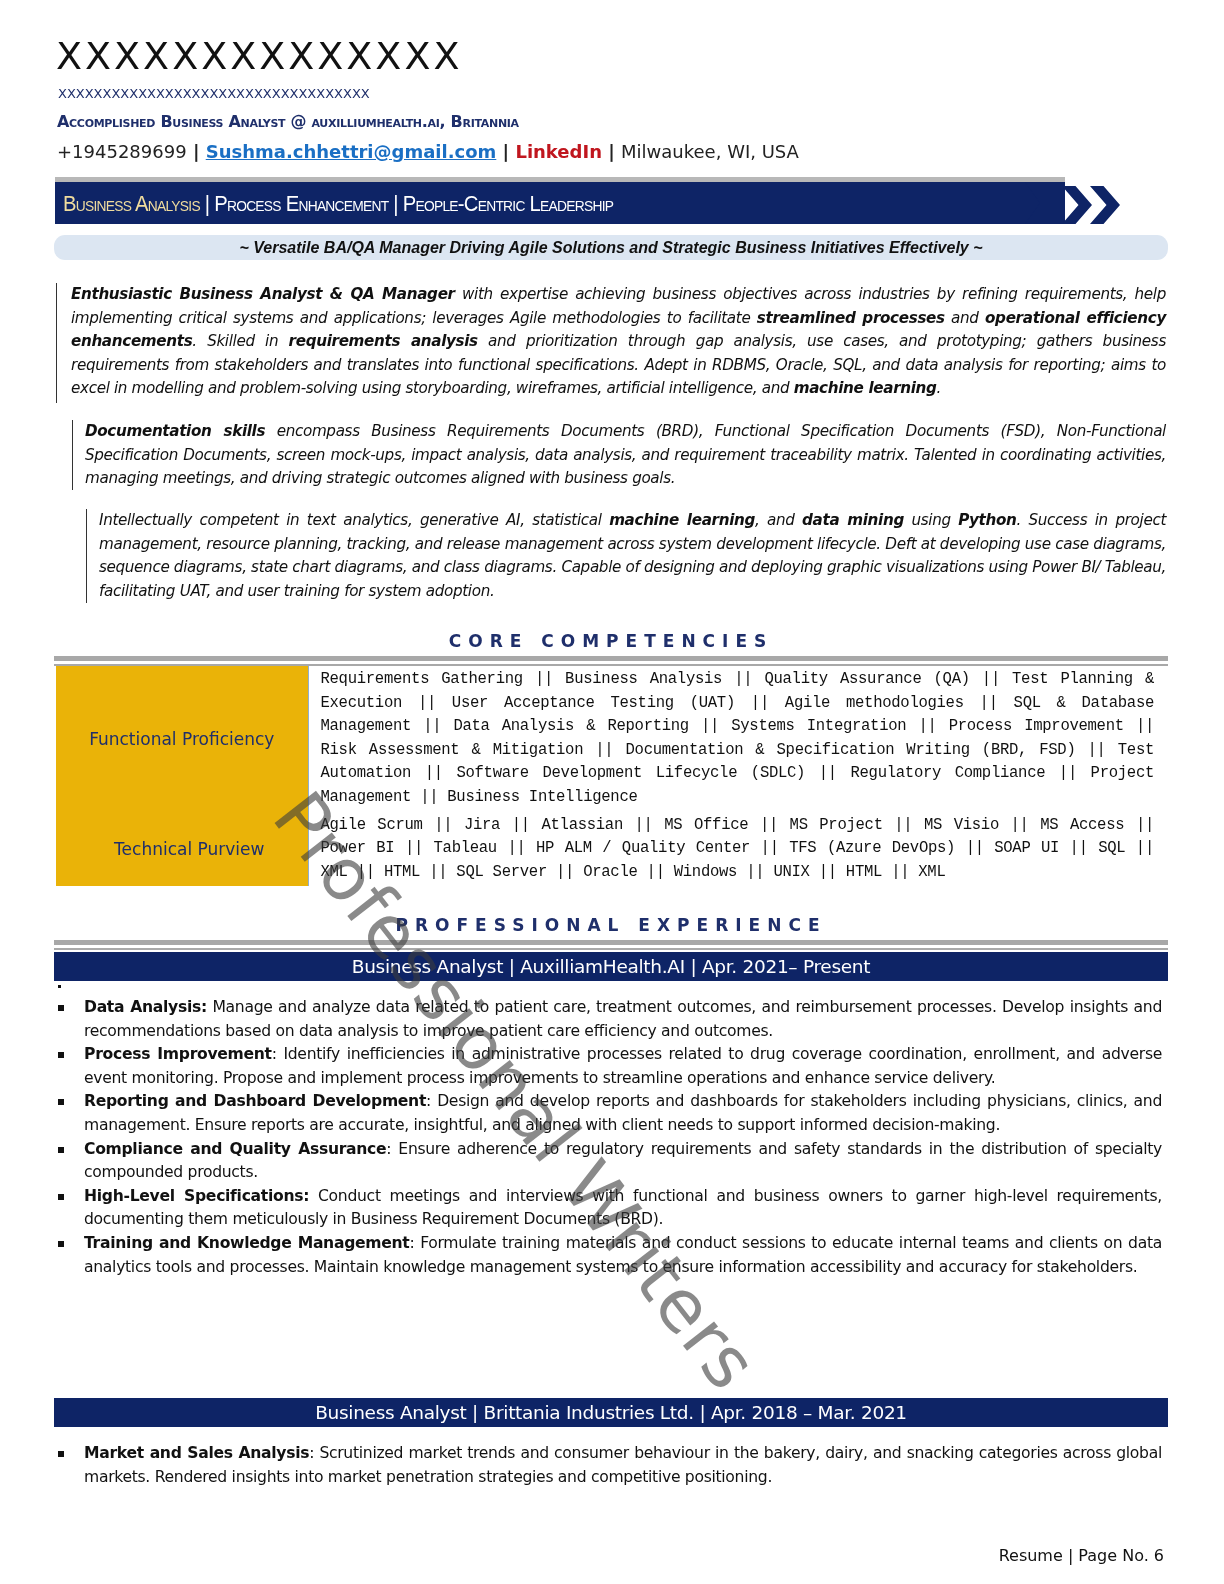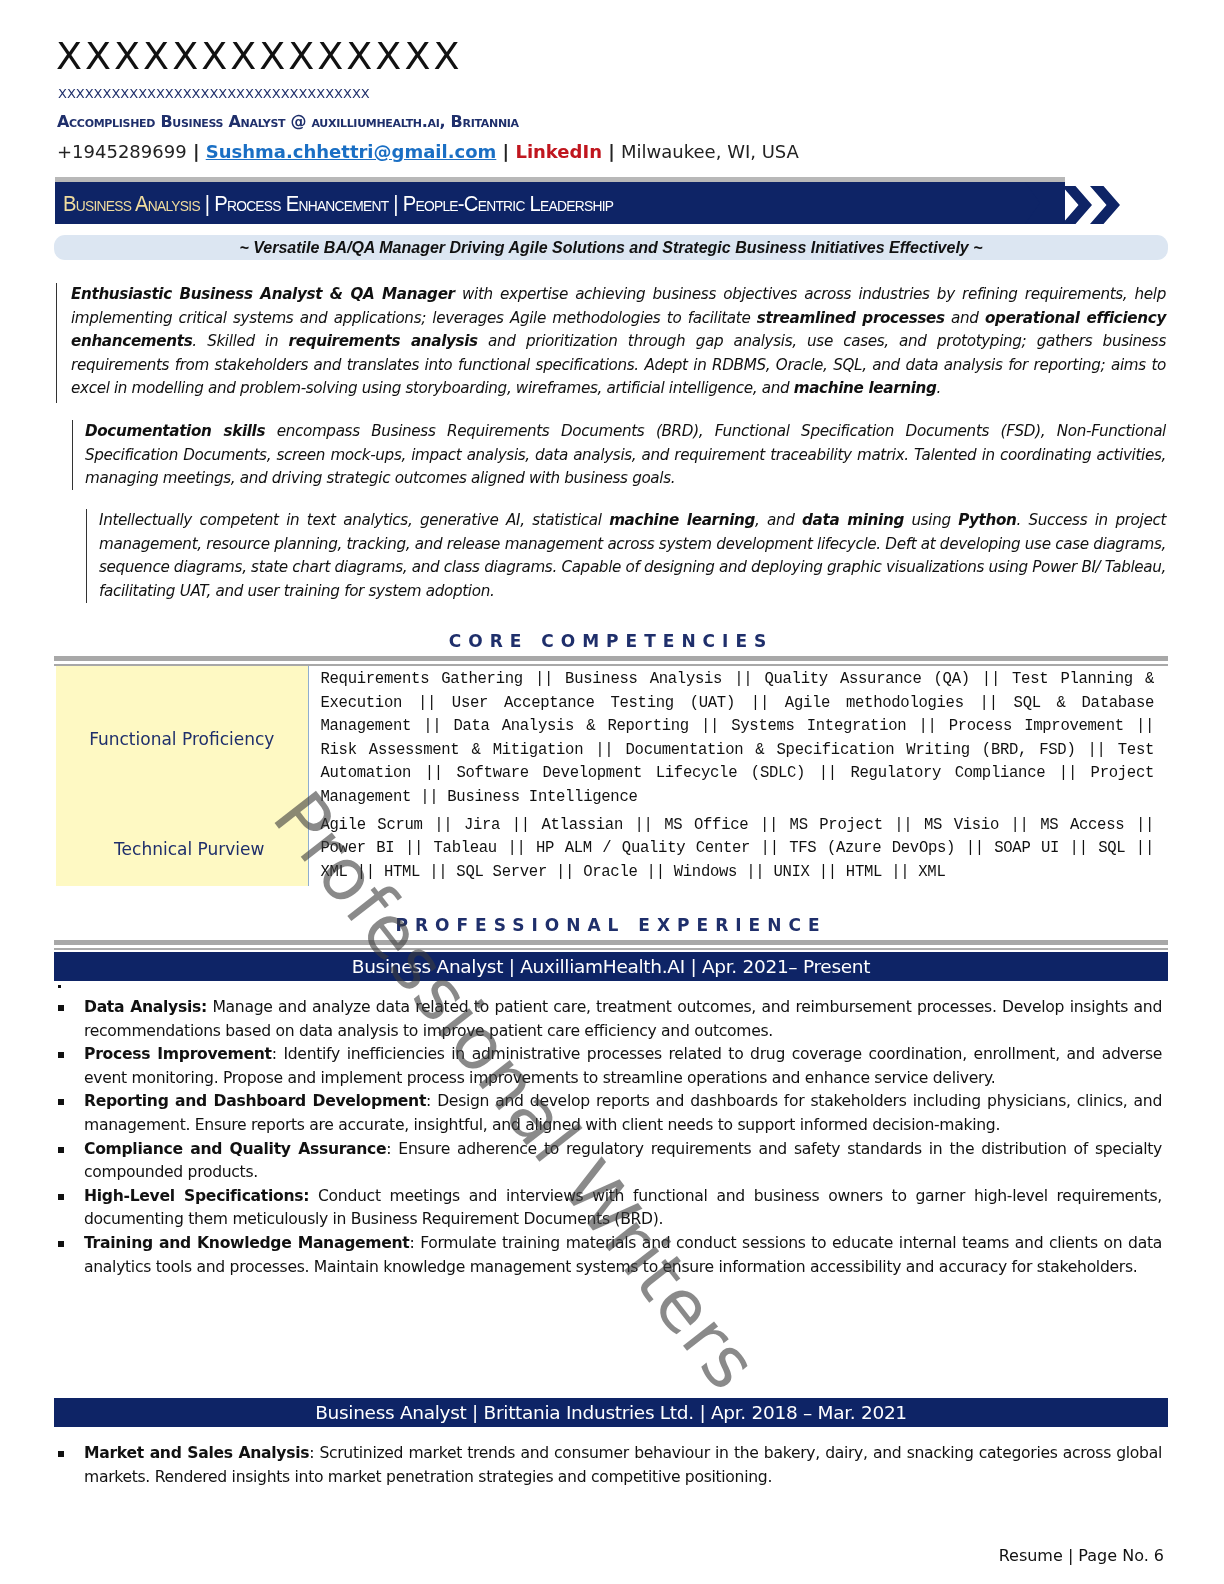--- a/index.html
+++ b/index.html
@@ -28,21 +28,21 @@
   .s1 { left: 56px; top: 283px; width: 1110px; padding-left: 14px; height: 120px; }
   .s2 { left: 72px; top: 420px; width: 1094px; padding-left: 12px; height: 70px; }
   .s3 { left: 86px; top: 509px; width: 1080px; padding-left: 12px; height: 94px; }
 
   .section-title { position: absolute; left: 54px; width: 1114px; text-align: center; font-family: "DejaVu Sans", sans-serif; font-size: 17px; font-weight: bold; color: #1f2f6b; letter-spacing: 7px; }
   .rule-thick { position: absolute; left: 54px; width: 1114px; height: 5px; background: #a8a8a8; }
   .rule-thin { position: absolute; left: 54px; width: 1114px; height: 2px; background: #a8a8a8; }
 
   .comp-table { position: absolute; left: 56px; top: 666px; width: 1110px; border-collapse: collapse; }
   .comp-table td { vertical-align: middle; }
-  .comp-label { width: 252px; background: #fef9c3; text-align: center; font-family: "DejaVu Sans", sans-serif; font-size: 17px; color: #1f2f6b; border-right: 1px solid #8faed0; }
+  .comp-label { width: 252px; background: #eab308; text-align: center; font-family: "DejaVu Sans", sans-serif; font-size: 17px; color: #1f2f6b; border-right: 1px solid #8faed0; }
   .comp-val { padding: 2px 12px 2px 12px; font-family: Liberation Mono, monospace; font-size: 15.6px; line-height: 23.6px; text-align: justify; color: #111; letter-spacing: -0.3px; }
   .row-soft td { border-top: 1px solid #6b8fb8; border-bottom: 1px solid #6b8fb8; }
   .row-soft .comp-label { background: #ffffff; }
   .row-soft .comp-val { background: #efefef; }
 
   .job-bar { position: absolute; left: 54px; width: 1114px; height: 29px; background: #0e2466; color: #fff; text-align: center; font-family: "DejaVu Sans", sans-serif; font-size: 18.5px; line-height: 29px; letter-spacing: -0.3px; }
 
   .bullets { position: absolute; left: 56px; width: 1106px; list-style: none; font-family: "DejaVu Sans", sans-serif; font-size: 15.6px; line-height: 23.6px; color: #111; text-align: justify; letter-spacing: -0.3px; }
   .bullets li { position: relative; padding-left: 28px; }
   .bullets li .sq { position: absolute; left: 2px; top: 9px; width: 6px; height: 6px; background: #111; }

